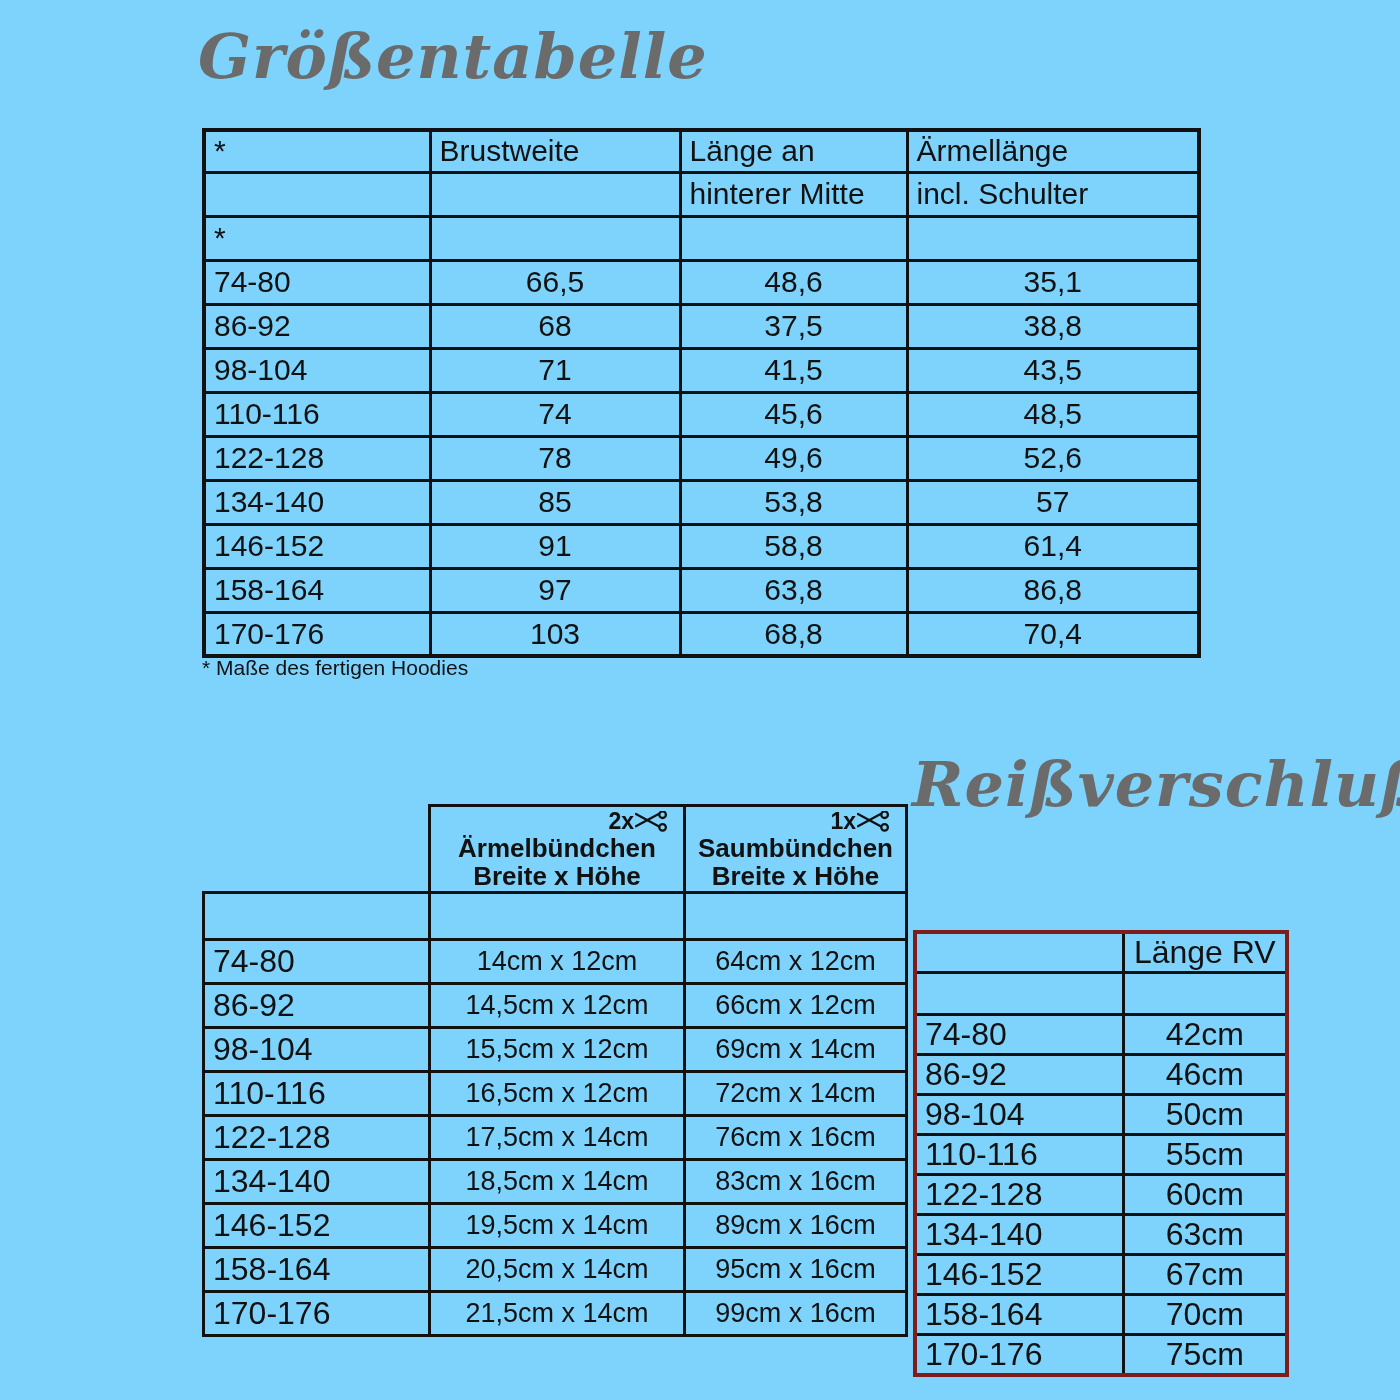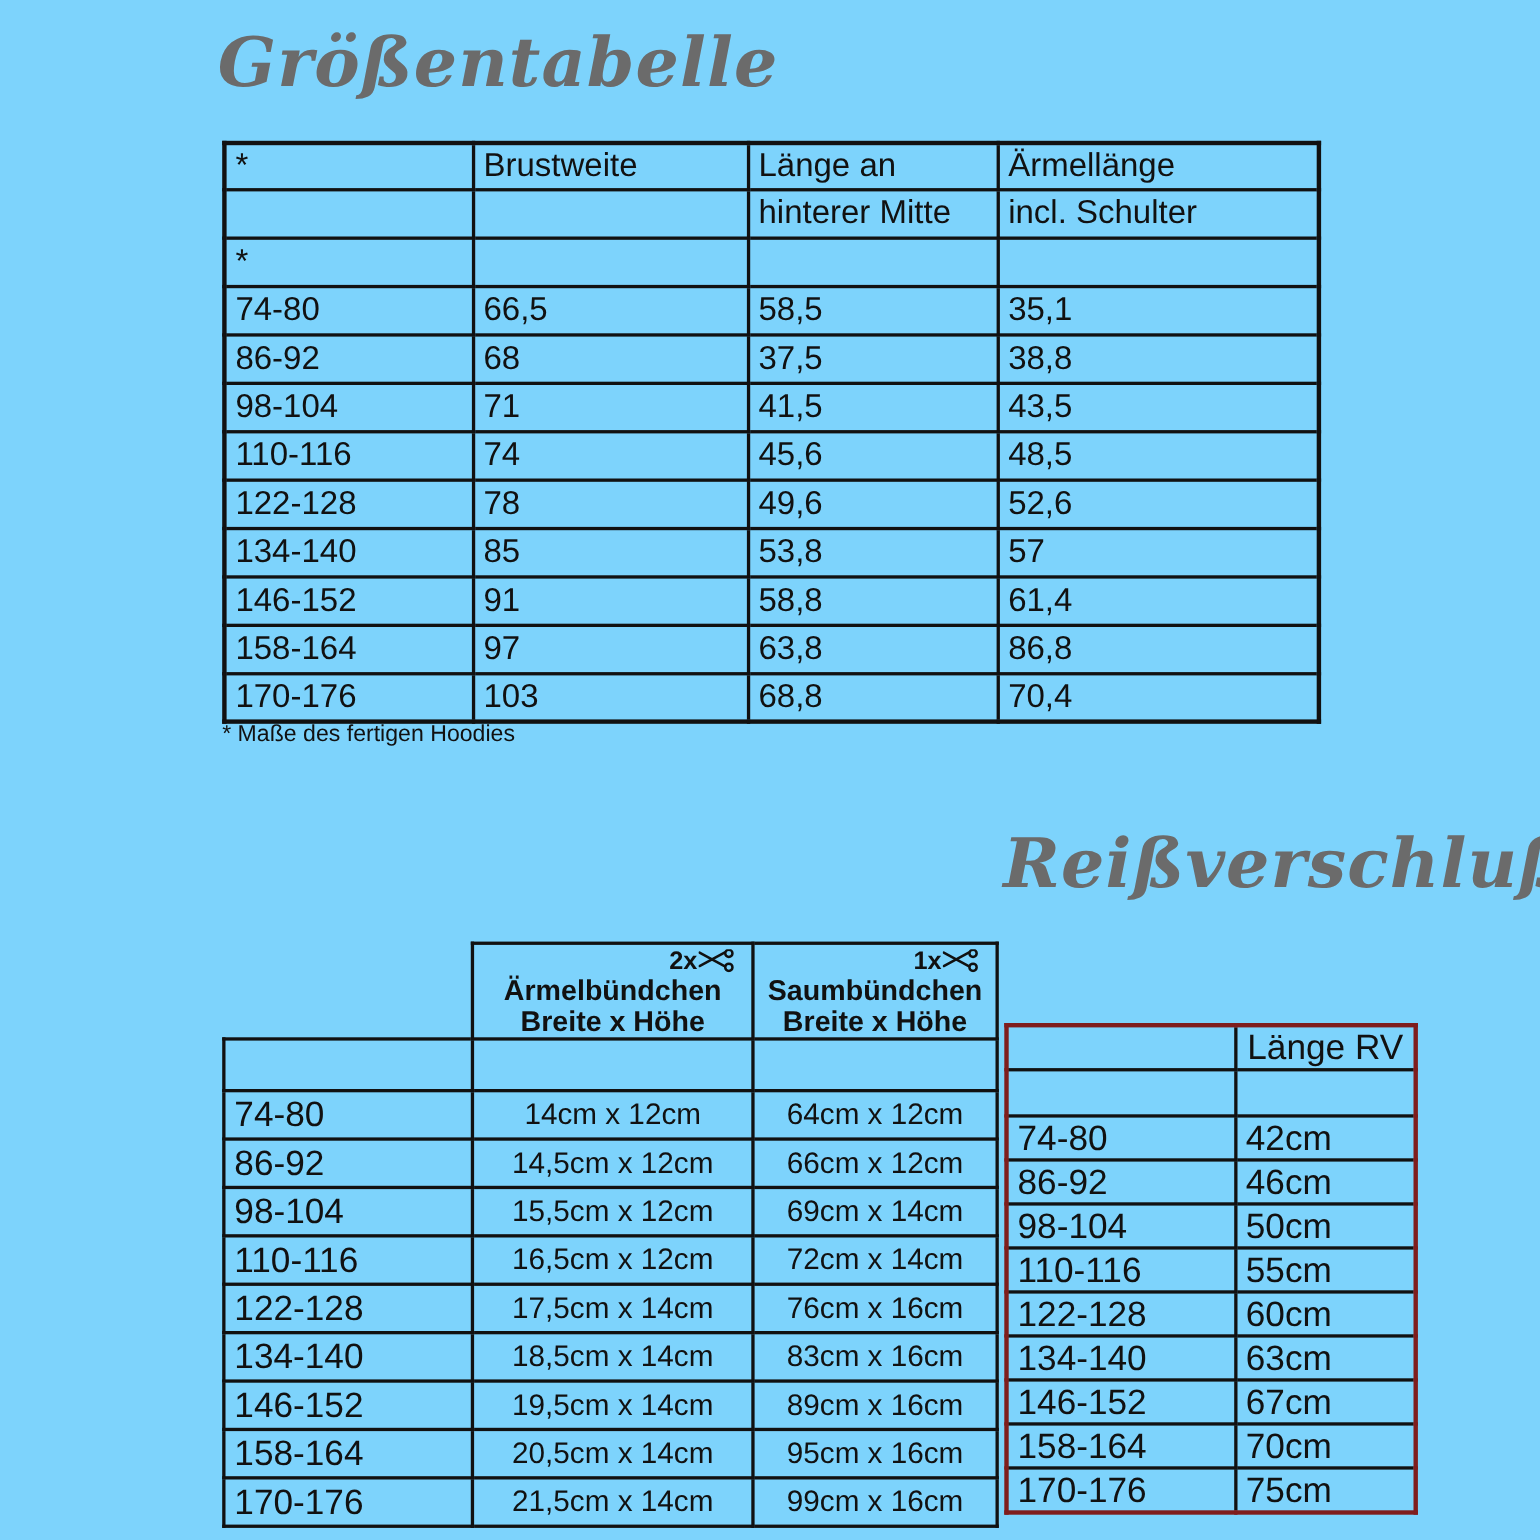--- a/index.html
+++ b/index.html
@@ -18,31 +18,31 @@
   #title-main   { left:198px; top:24px;  }
   #title-cuffs  { left:198px; top:752px; }
   #title-zipper { left:912px; top:752px; }
 
   table { position:absolute; border-collapse:collapse; table-layout:fixed; }
   td {
     border:3px solid #111; padding:0 8px; vertical-align:middle;
     white-space:nowrap; overflow:hidden;
   }
   .lbl { text-align:left; }
-  .num { text-align:left; }
+  .num { text-align:center; }
   .ctr { text-align:center; }
 
   
   .main { left:202px; top:128px; width:995px; border:4px solid #111; }
   .main td { font-size:30px; }
   .main tr { height:44px; }
   .main tr.h1 { height:42px; }
 
   
-  .cuff { left:202px; top:856px; width:703px; }
+  .cuff { left:202px; top:804px; width:703px; }
   .cuff td { font-size:27px; }
   .cuff td.lbl { font-size:32px; }
   .cuff tr.chead  { height:87px; }
   .cuff tr.cempty { height:47px; }
   .cuff tr.cdata  { height:44px; }
   .cuff td.ghost  { border:none; background:transparent; }
   .cuff-h { text-align:center; font-weight:bold; font-size:26px; line-height:28px; padding:0 2px; }
   .cuff-count {
     display:flex; justify-content:flex-end; align-items:center;
     height:26px; font-size:23px; font-weight:bold; padding-right:4px; gap:1px;
@@ -90,21 +90,21 @@
       <tr class="h3">
         <td class="lbl">*</td>
         <td></td>
         <td></td>
         <td></td>
       </tr>
 
         <tr>
           <td class="lbl">74-80</td>
           <td class="num">66,5</td>
-          <td class="num">58,5</td>
+          <td class="num">48,6</td>
           <td class="num">35,1</td>
         </tr>
 
         <tr>
           <td class="lbl">86-92</td>
           <td class="num">68</td>
           <td class="num">37,5</td>
           <td class="num">38,8</td>
         </tr>
 

